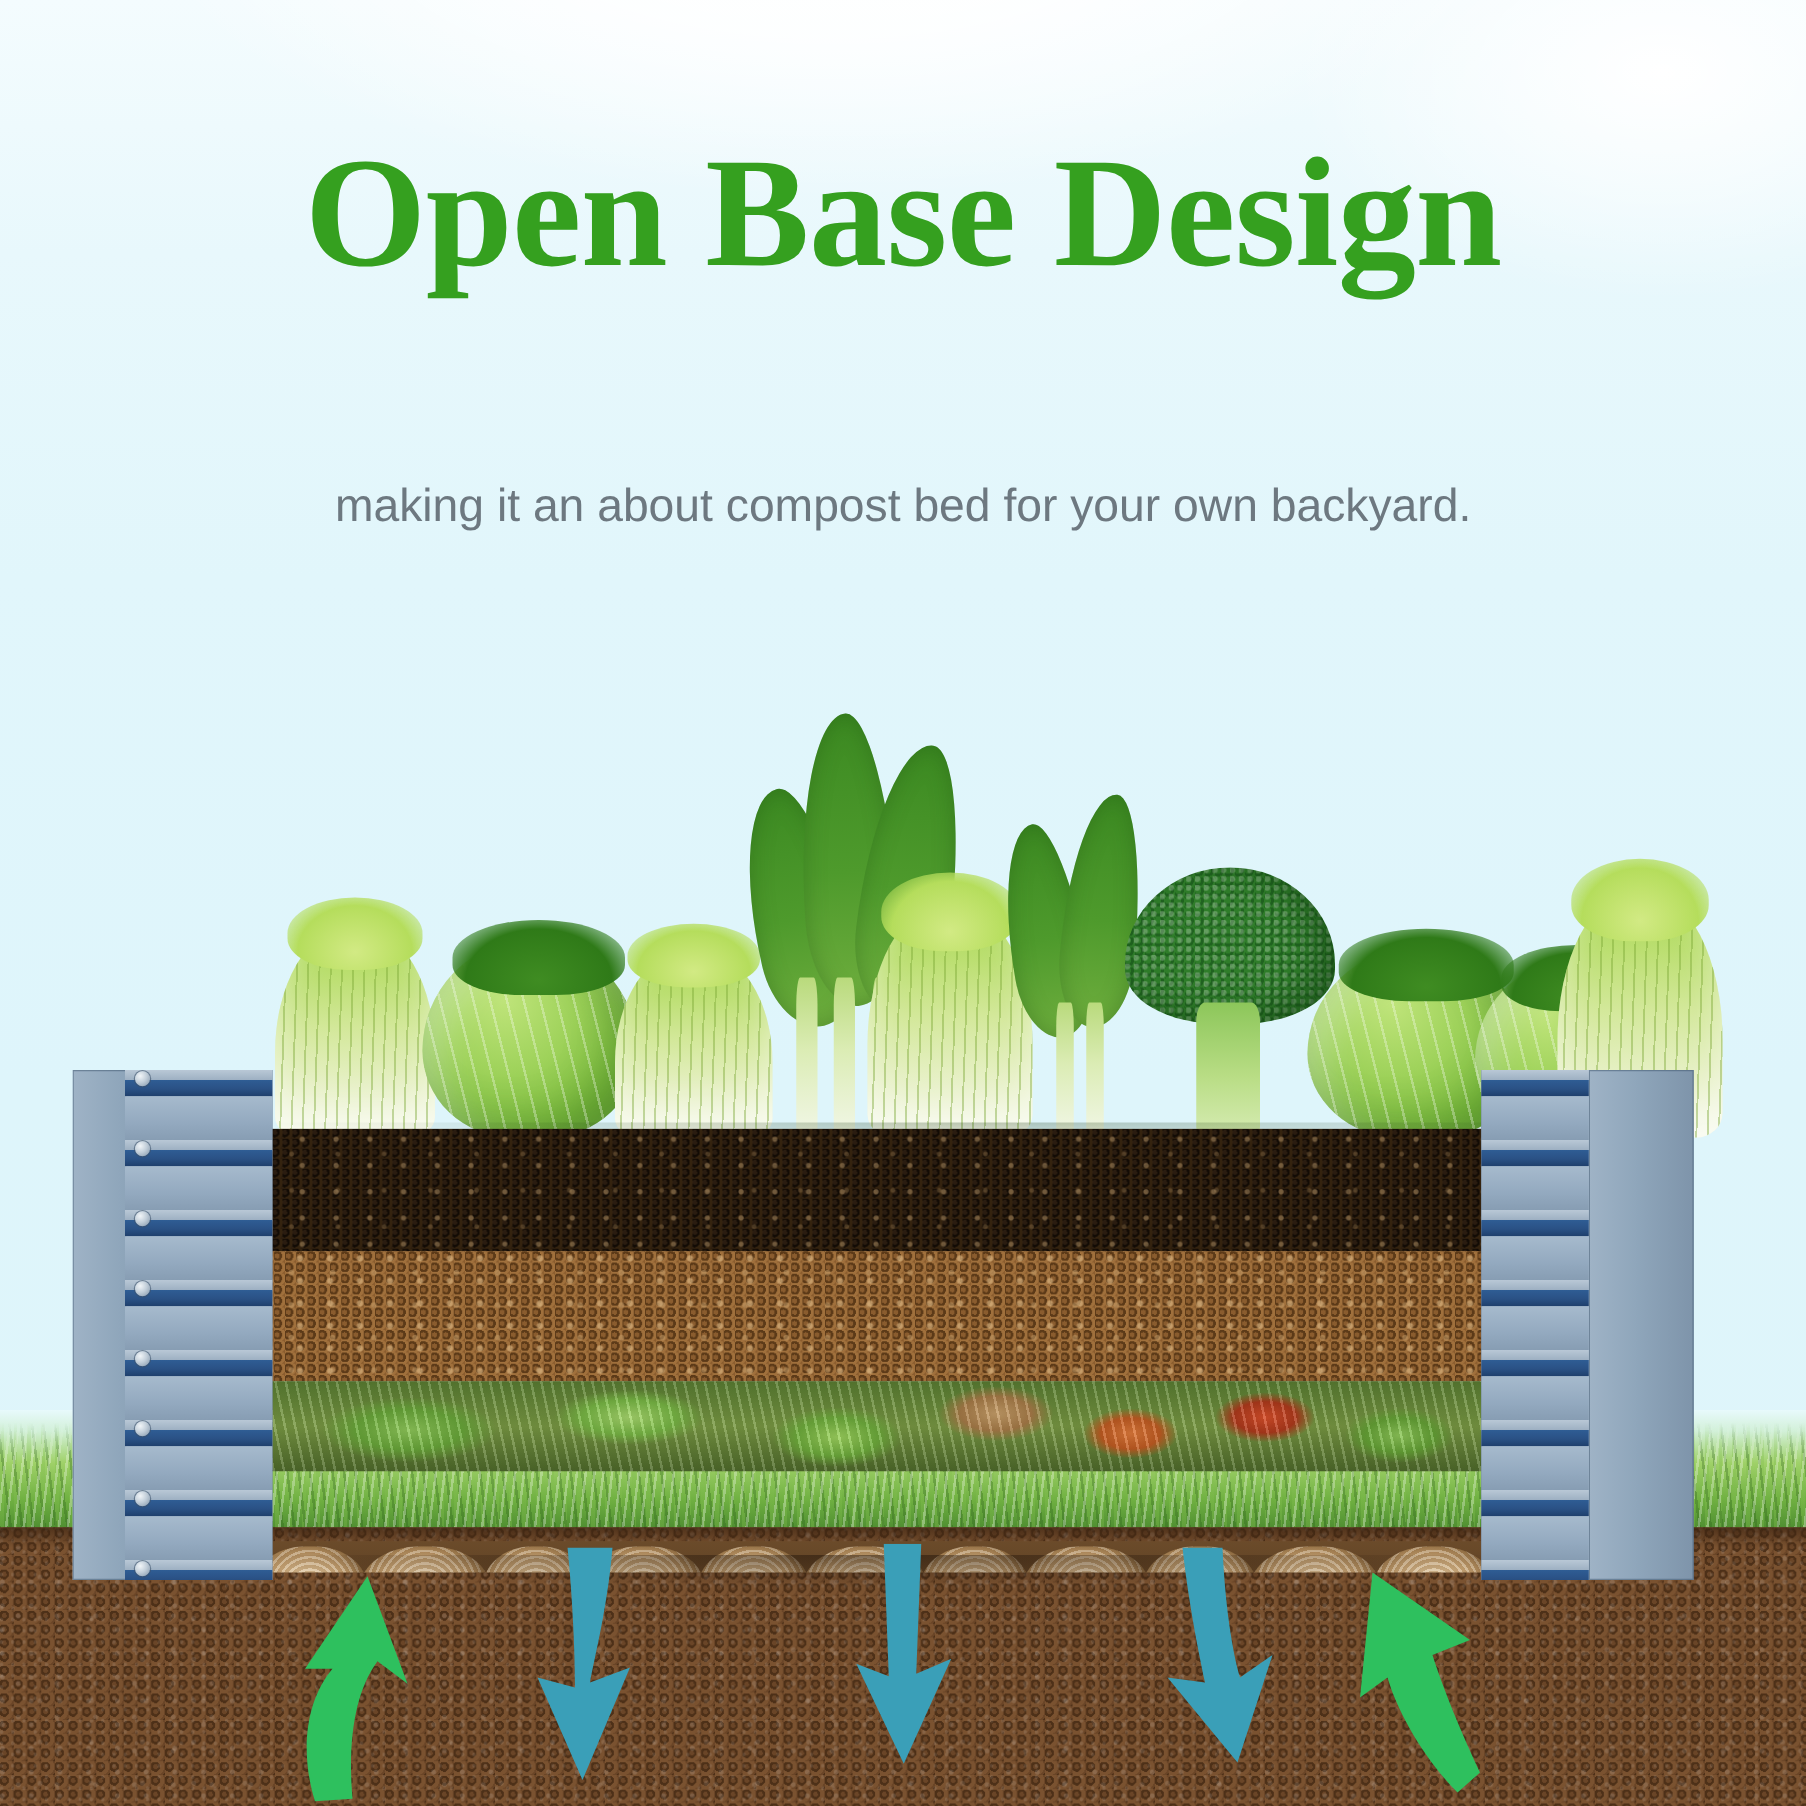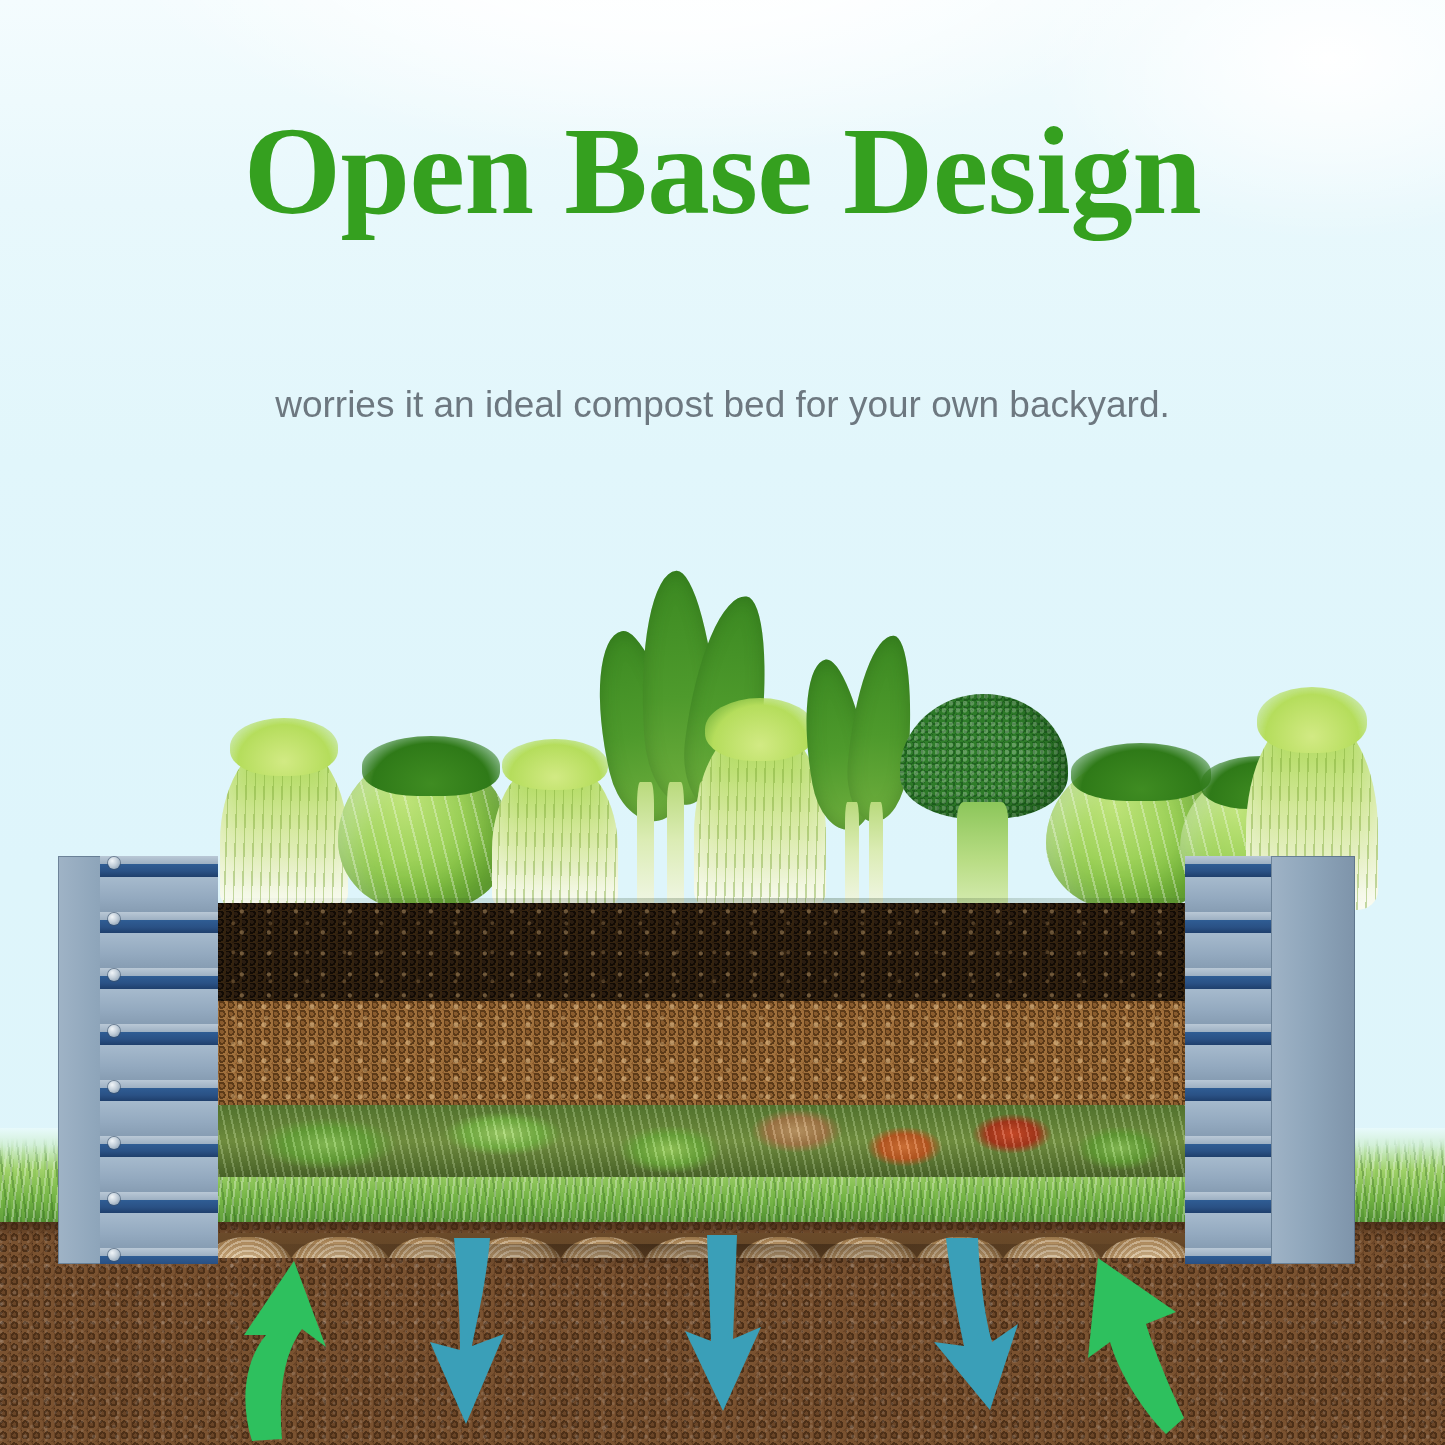--- a/index.html
+++ b/index.html
@@ -238,21 +238,21 @@
     background:radial-gradient(ellipse at 50% 0%, rgba(20,10,4,.45), rgba(0,0,0,0) 72%);}
 </style>
 </head>
 <body>
 
 <div class="poster">
 
   <div class="headline">Open Base Design</div>
 
   <div class="subcopy">
-    <span>worries it an ideal compost bed for your own backyard.</span>
+    <span>making it an about compost bed for your own backyard.</span>
   </div>
 
   <div class="scene">
 
     <div class="grass"></div>
     <div class="soil-ground"></div>
     <div class="soil-top-edge"></div>
 
     <div class="veg-row">
       <div class="veg napa" style="left:20px;  width:128px; height:168px;"></div>

